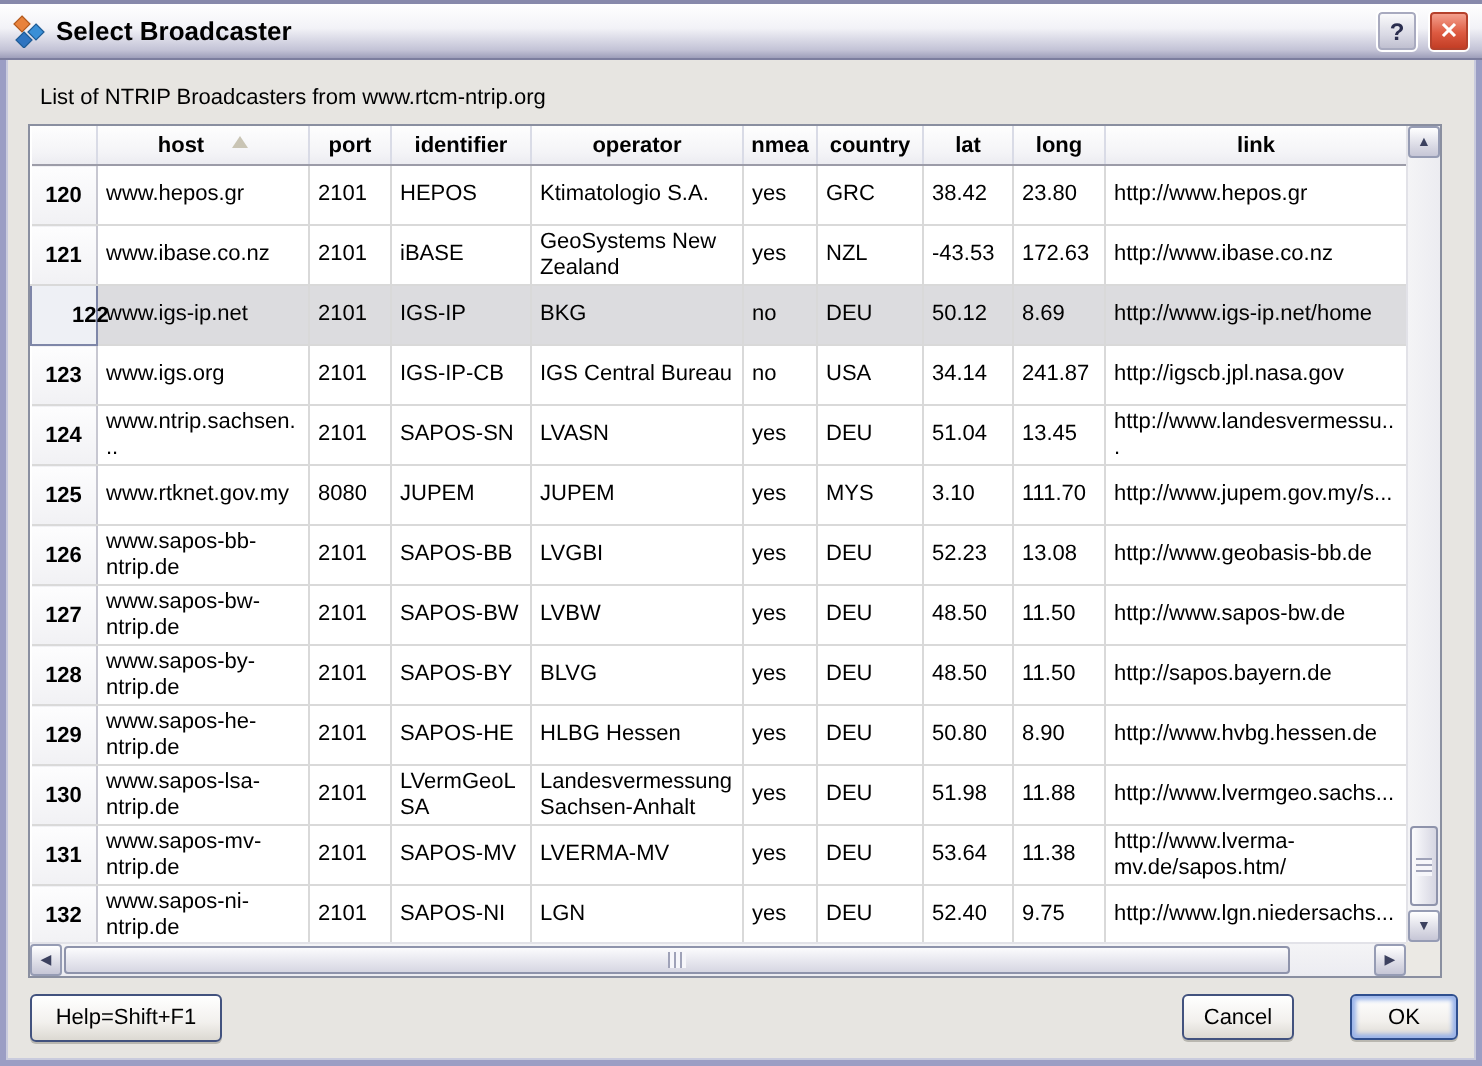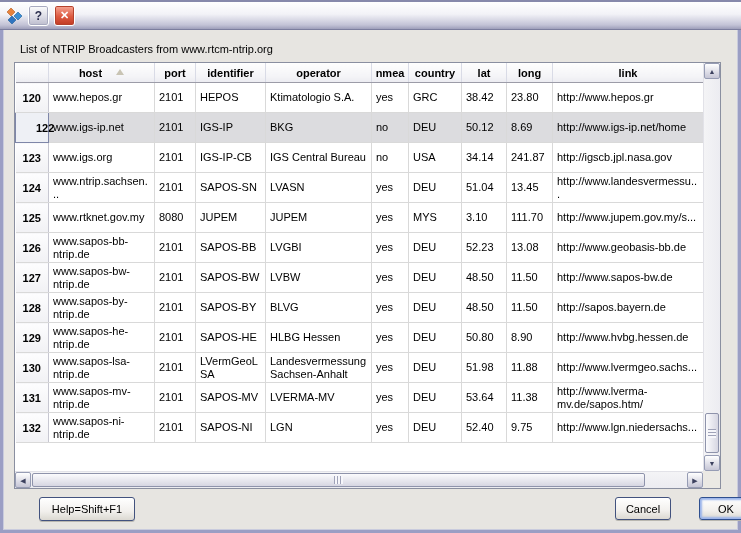--- a/index.html
+++ b/index.html
@@ -122,21 +122,20 @@
     background:repeating-linear-gradient(to right,#9fa2b8 0 1px,#f6f6fa 1px 3px);}
   .scroll-corner{position:absolute;right:0;bottom:0;width:17px;height:17px;background:#ebe9e4;}
   
   .pushbtn{
     position:absolute;box-sizing:border-box;height:24px;
     border:1px solid #42527e;border-radius:3px;
     background:linear-gradient(#ffffff,#f2f0ed 60%,#dcd9d2);
     font-family:"Liberation Sans",sans-serif;font-size:11px;color:#000;
     display:flex;align-items:center;justify-content:center;
     box-shadow:0 1px 0 #b9b7b0;
-    margin-left:24px;
   }
   .btn-help-bottom{left:12px;top:497px;width:96px;}
   .btn-cancel{left:588px;top:497px;width:56px;height:23px;}
   .btn-ok{
     left:672px;top:497px;width:54px;height:23px;
     border-color:#2f4f8f;
     box-shadow:inset 0 0 2px 2px #9ab4ea, 0 1px 0 #b9b7b0;
   }
 </style>
 </head>
@@ -145,20 +144,21 @@
 <div class="window">
 
   <div class="titlebar">
     <span class="title-icon">
       <svg width="17" height="17" viewBox="0 0 17 17">
         <polygon points="5,1 9,5 5,9 1,5" fill="#e8823c" stroke="#b35a1e" stroke-width="0.6"></polygon>
         <polygon points="12,5 16,9 12,13 8,9" fill="#3a8fd6" stroke="#1f5c96" stroke-width="0.6"></polygon>
         <polygon points="6,9 10,13 6,17 2,13" fill="#2f74c0" stroke="#1f5c96" stroke-width="0.6"></polygon>
       </svg>
     </span>
+    <span class="title-text">Select Broadcaster</span>
     <span class="cap-btn cap-help">
       <span>?</span>
     </span>
     <span class="cap-btn cap-close">
       <span>✕</span>
     </span>
   </div>
 
   <div class="subtitle">List of NTRIP Broadcasters from www.rtcm-ntrip.org</div>
 
@@ -197,20 +197,32 @@
               <td>www.hepos.gr</td>
               <td>2101</td>
               <td>HEPOS</td>
               <td>Ktimatologio S.A.</td>
               <td>yes</td>
               <td>GRC</td>
               <td>38.42</td>
               <td>23.80</td>
               <td>http://www.hepos.gr</td>
             </tr>
+            <tr>
+              <th>121</th>
+              <td>www.ibase.co.nz</td>
+              <td>2101</td>
+              <td>iBASE</td>
+              <td>GeoSystems New Zealand</td>
+              <td>yes</td>
+              <td>NZL</td>
+              <td>-43.53</td>
+              <td>172.63</td>
+              <td>http://www.ibase.co.nz</td>
+            </tr>
             <tr class="selected">
               <th>122</th>
               <td>www.igs-ip.net</td>
               <td>2101</td>
               <td>IGS-IP</td>
               <td>BKG</td>
               <td>no</td>
               <td>DEU</td>
               <td>50.12</td>
               <td>8.69</td>

